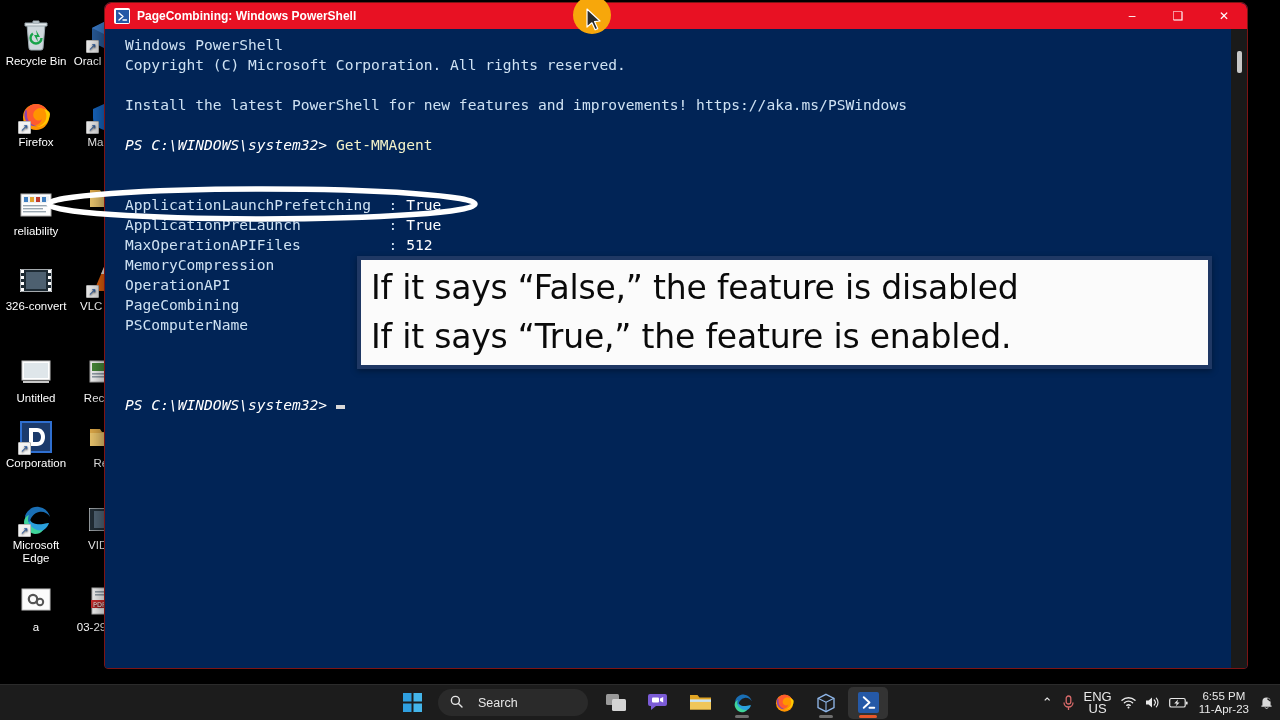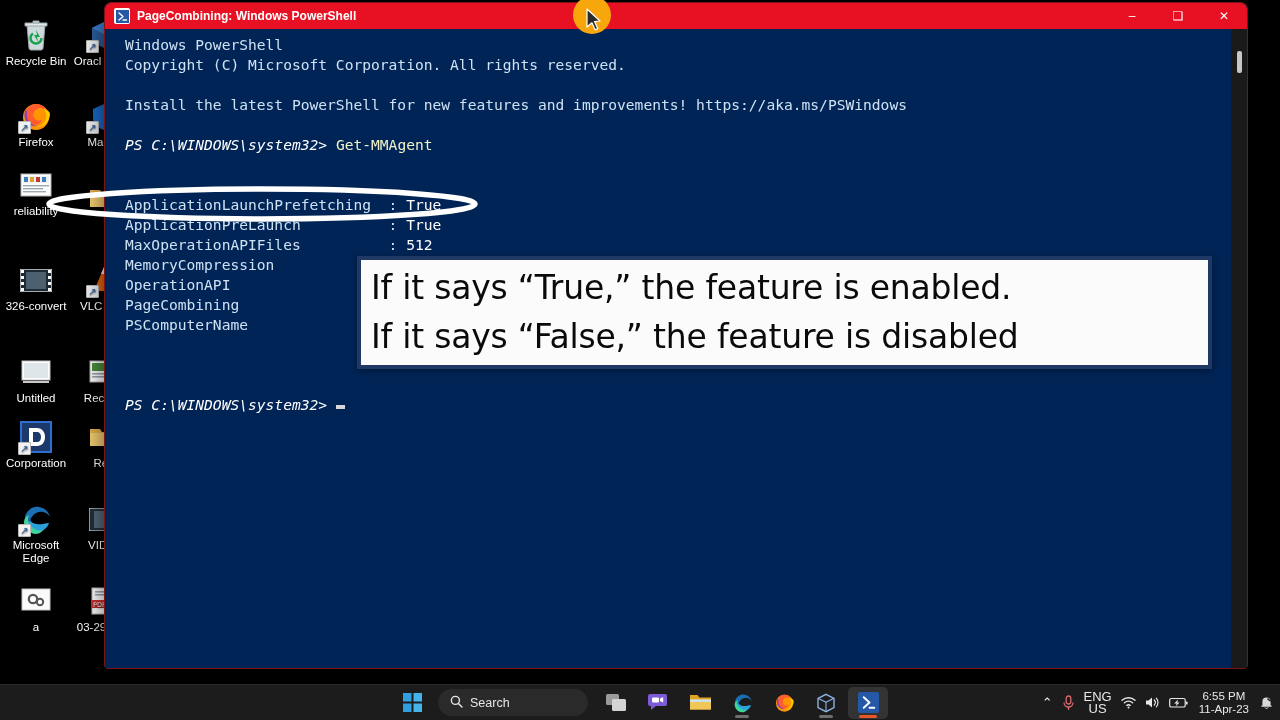--- a/index.html
+++ b/index.html
@@ -144,21 +144,21 @@
   }
   .tb-item.active { background:#333333; }
   .tb-underline {
     position:absolute; bottom:1px; left:50%; transform:translateX(-50%);
     width:14px; height:3px; border-radius:2px; background:#6e6e6e;
   }
   .tb-underline.accent { background:#e8572a; width:18px; }
   #searchPill {
     height:27px; min-width:150px; border-radius:14px;
     background:#2a2a2a; display:flex; align-items:center;
-    gap:7px; padding:0 16px 0 12px; margin:0 6px 0 4px;
+    gap:15px; padding:0 16px 0 12px; margin:0 6px 0 4px;
     color:#e6e6e6; font-size:12.5px;
   }
   #tray {
     position:absolute; right:6px; display:flex; align-items:center;
     gap:9px; color:#e9e9e9; font-size:11px; height:36px;
   }
   .tray-ico { display:flex; align-items:center; justify-content:center; }
   #langBlk { text-align:center; line-height:12px; font-size:13px; }
   #clockBlk { text-align:center; line-height:13px; font-size:11.5px; margin-left:2px; }
 </style>
@@ -188,21 +188,21 @@
           <circle cx="16" cy="17" r="13" fill="#ff9500"></circle>
           <path d="M16 4c6 0 11 4 12 9-3-5-8-6-11-4-4 2-5 7-2 10 2 2 5 2 7 0-1 4-5 7-9 6-5-1-9-6-8-12C6 8 11 4 16 4z" fill="#ff5b2e"></path>
           <path d="M6 9c-2 3-2 7-1 10 2 5 7 8 12 7-6-1-10-5-10-11 0-2 0-4-1-6z" fill="#8e44ad"></path>
           <path d="M24 9c2 3 3 6 2 10-1 4-5 7-9 8 7 0 13-6 13-13 0-2-2-4-6-5z" fill="#ffcb00"></path>
         </svg>
         <span class="shortcut-arrow">↗</span>
       </div>
       <span class="lbl">Firefox</span>
     </div>
 
-    <div class="desk-icon" style="top:150px;">
+    <div class="desk-icon" style="top:170px;">
       <div class="glyph">
         <svg width="32" height="24" viewBox="0 0 32 24">
           <rect x="1" y="1" width="30" height="22" fill="#fdfdfd" stroke="#b0b0b0"></rect>
           <rect x="3" y="3" width="26" height="7" fill="#eef1f4"></rect>
           <rect x="4" y="4" width="4" height="5" fill="#3f7fc1"></rect>
           <rect x="10" y="4" width="4" height="5" fill="#e0a32e"></rect>
           <rect x="16" y="4" width="4" height="5" fill="#c0392b"></rect>
           <rect x="22" y="4" width="4" height="5" fill="#3f7fc1"></rect>
           <rect x="3" y="12" width="26" height="1.4" fill="#9aa7b1"></rect>
           <rect x="3" y="15" width="20" height="1.4" fill="#9aa7b1"></rect>
@@ -397,22 +397,22 @@
     </div>
   </div>
 
   <div id="ellipse">
     <svg width="434" height="36" viewBox="0 0 434 36">
       <ellipse cx="217" cy="18" rx="213" ry="15" fill="none" stroke="#ffffff" stroke-width="5.5" stroke-linecap="round"></ellipse>
     </svg>
   </div>
 
   <div id="calloutBox">
+    <div class="cl-line">If it says “False,” the feature is disabled</div>
     <div class="cl-line">If it says “True,” the feature is enabled.</div>
-    <div class="cl-line">If it says “False,” the feature is disabled</div>
   </div>
 
   <div id="clickHalo"></div>
   <div id="mouseCursor">
     <svg width="18" height="25" viewBox="0 0 18 25">
       <path d="M1 1l13 12-5.5.6 3.2 7-2.6 1.2-3.2-7L1 19z" fill="#2b2b2b" stroke="#ffffff" stroke-width="1.2" stroke-linejoin="round"></path>
     </svg>
   </div>
 </div>
 

